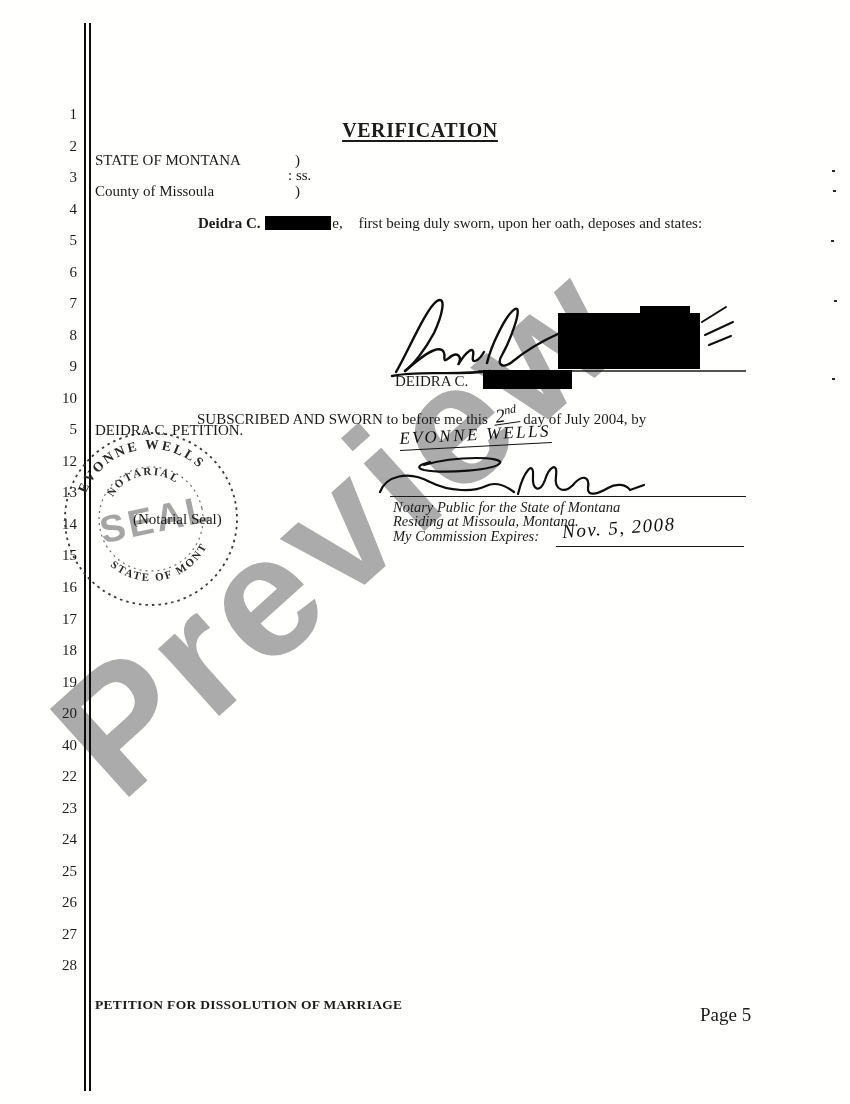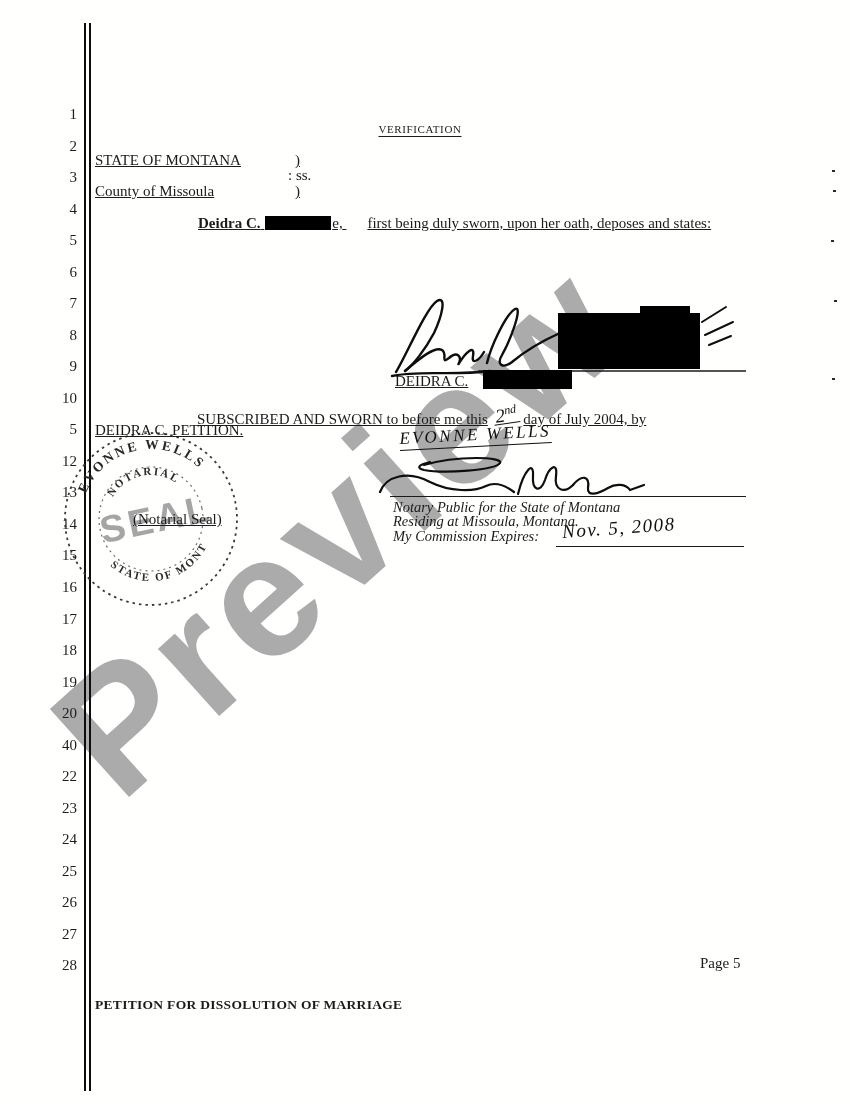--- a/index.html
+++ b/index.html
@@ -10,40 +10,40 @@
   .watermark{position:absolute;left:138px;top:652px;z-index:1;
              font-family:"Liberation Sans","DejaVu Sans",sans-serif;font-weight:bold;
              font-size:172px;line-height:172px;letter-spacing:6px;color:#ababab;
              transform:rotate(-42deg);transform-origin:left bottom;white-space:nowrap;}
   
   .vrule{position:absolute;top:23px;height:1068px;width:2px;background:#0c0c0c;z-index:2;}
   .lncol{position:absolute;left:0;top:99px;width:77px;z-index:2;}
   .ln{height:31.54px;text-align:right;font-size:15px;line-height:31.54px;color:#1d1d1d;}
   
   .content{z-index:4;}
-  .t15{font-size:15px;line-height:17px;white-space:nowrap;text-decoration:underline;}
+  .t15{font-size:15px;line-height:17px;white-space:nowrap;}
   .t14{font-size:14.5px;line-height:15px;white-space:nowrap;font-style:italic;}
   .b{font-weight:bold;}
   .title-wrap{left:95px;top:119px;width:650px;text-align:center;}
-  .title{font-weight:normal;font-size:11px;letter-spacing:.6px;text-decoration:underline;text-underline-offset:3px;margin-top:44px;}
+  .title{font-weight:bold;font-size:20px;letter-spacing:.6px;text-decoration:underline;text-underline-offset:3px;margin-top:44px;}
   .paren{left:295px;}
   .ss{left:288px;top:167px;font-size:15px;}
   .redact-inline{display:inline-block;width:66px;height:14px;background:#000;vertical-align:-2px;margin:0 1px;}
   .hand{font-style:italic;color:#0f0f0f;}
   .day{display:inline-block;font-style:italic;font-size:19px;transform:rotate(-8deg);
        border-bottom:1.6px solid #111;padding:0 2px 0 2px;margin:0 5px;position:relative;top:-3px;}
   .day sup{font-size:12px;}
   .handprint{left:400px;top:429px;font-size:17px;letter-spacing:2.5px;text-transform:uppercase;
              font-style:italic;transform:rotate(-3deg);transform-origin:left bottom;
              border-bottom:1.6px solid #111;padding-bottom:1px;white-space:nowrap;}
   .commission-date{left:562px;top:517px;font-size:19px;letter-spacing:1.5px;font-style:italic;
                    transform:rotate(-4deg);white-space:nowrap;}
   .hline{position:absolute;border-top:1.5px solid #1a1a1a;height:0;}
   .footer-title{left:95px;top:997px;font-weight:bold;font-size:13.5px;letter-spacing:.3px;white-space:nowrap;}
-  .page-num{left:700px;top:955px;font-size:15px;}
+  .page-num{left:700px;top:1004px;font-size:19px;}
   .speck{position:absolute;width:3px;height:2px;background:#2a2a2a;z-index:2;}
   svg{position:absolute;overflow:visible;}
 </style>
 </head>
 <body>
 
 <div class="page">
 
   <div class="watermark">Preview</div>
 
@@ -93,21 +93,21 @@
 
   <div class="abs content t15" style="left:95px;top:152px">STATE OF MONTANA</div>
   <div class="abs content t15 paren" style="top:152px">)</div>
   <div class="abs content ss">: ss.</div>
   <div class="abs content t15" style="left:95px;top:183px">County of Missoula</div>
   <div class="abs content t15 paren" style="top:183px">)</div>
 
   <div class="abs content t15" style="left:198px;top:215px">
     <span class="b">Deidra C.</span>
     <span class="redact-inline"></span><span>e,</span>
-    <span style="margin-left:21px">first being duly sworn, upon her oath, deposes and states:</span>
+    <span style="margin-left:12px">first being duly sworn, upon her oath, deposes and states:</span>
   </div>
 
 
   <svg style="left:390px;top:288px;z-index:3" width="360" height="112" viewBox="0 0 360 112">
     <line x1="88" y1="83" x2="356" y2="83" stroke="#1a1a1a" stroke-width="1.5"></line>
     <g fill="none" stroke="#0e0e0e" stroke-width="2.4" stroke-linecap="round">
       <path d="M 2 88 C 30 82 62 88 100 83"></path>
       <path d="M 6 84 C 16 68 36 20 47 13 C 57 7 52 28 44 45 C 35 62 23 77 15 83"></path>
       <path d="M 15 83 C 30 70 45 58 52 62 C 58 66 50 77 59 70 C 67 63 73 68 68 77 C 77 62 85 57 83 68 C 81 77 89 73 94 64"></path>
       <path d="M 97 75 C 101 58 116 26 125 21 C 133 17 122 49 112 67 C 106 77 113 81 122 74 C 134 64 152 53 170 45"></path>

